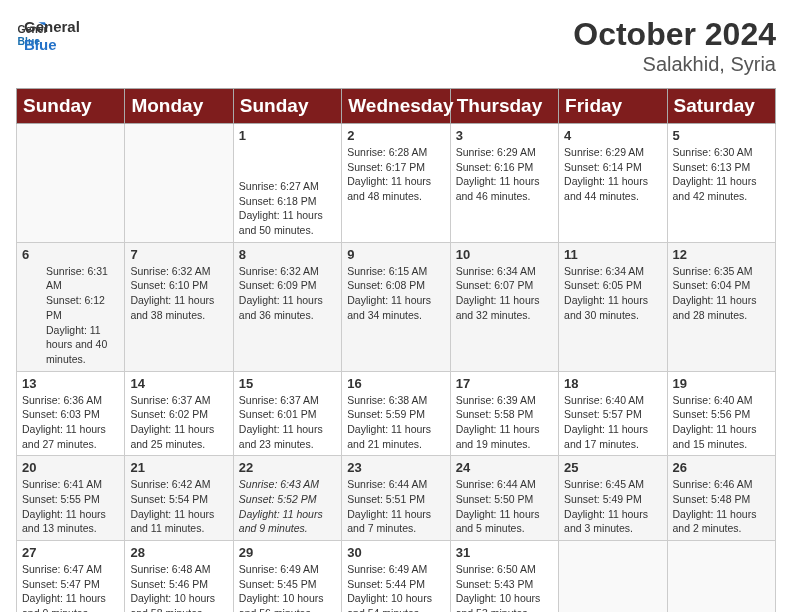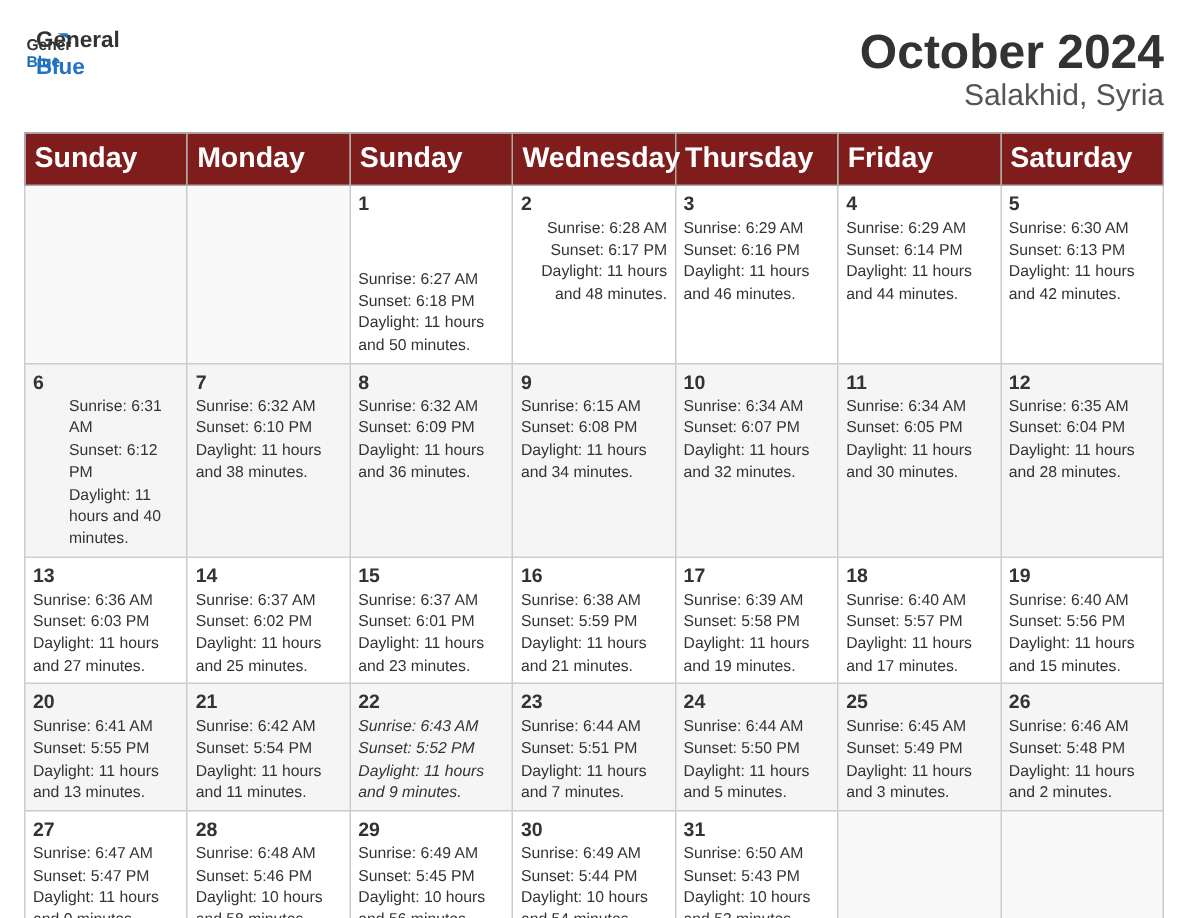--- a/index.html
+++ b/index.html
@@ -115,21 +115,21 @@
         <td class="empty"></td>
         <td class="empty"></td>
         <td>
           <span class="day-number">1</span>
           <div class="day-info" style="white-space: pre-line; margin-top: 36px;">Sunrise: 6:27 AM
 Sunset: 6:18 PM
 Daylight: 11 hours and 50 minutes.</div>
         </td>
         <td>
           <span class="day-number">2</span>
-          <div class="day-info" style="white-space: pre-line; text-align: right;">Sunrise: 6:28 AM
+          <div class="day-info" style="white-space: pre-line;">Sunrise: 6:28 AM
 Sunset: 6:17 PM
 Daylight: 11 hours and 48 minutes.</div>
         </td>
         <td>
           <span class="day-number">3</span>
           <div class="day-info" style="white-space: pre-line;">Sunrise: 6:29 AM
 Sunset: 6:16 PM
 Daylight: 11 hours and 46 minutes.</div>
         </td>
         <td>

